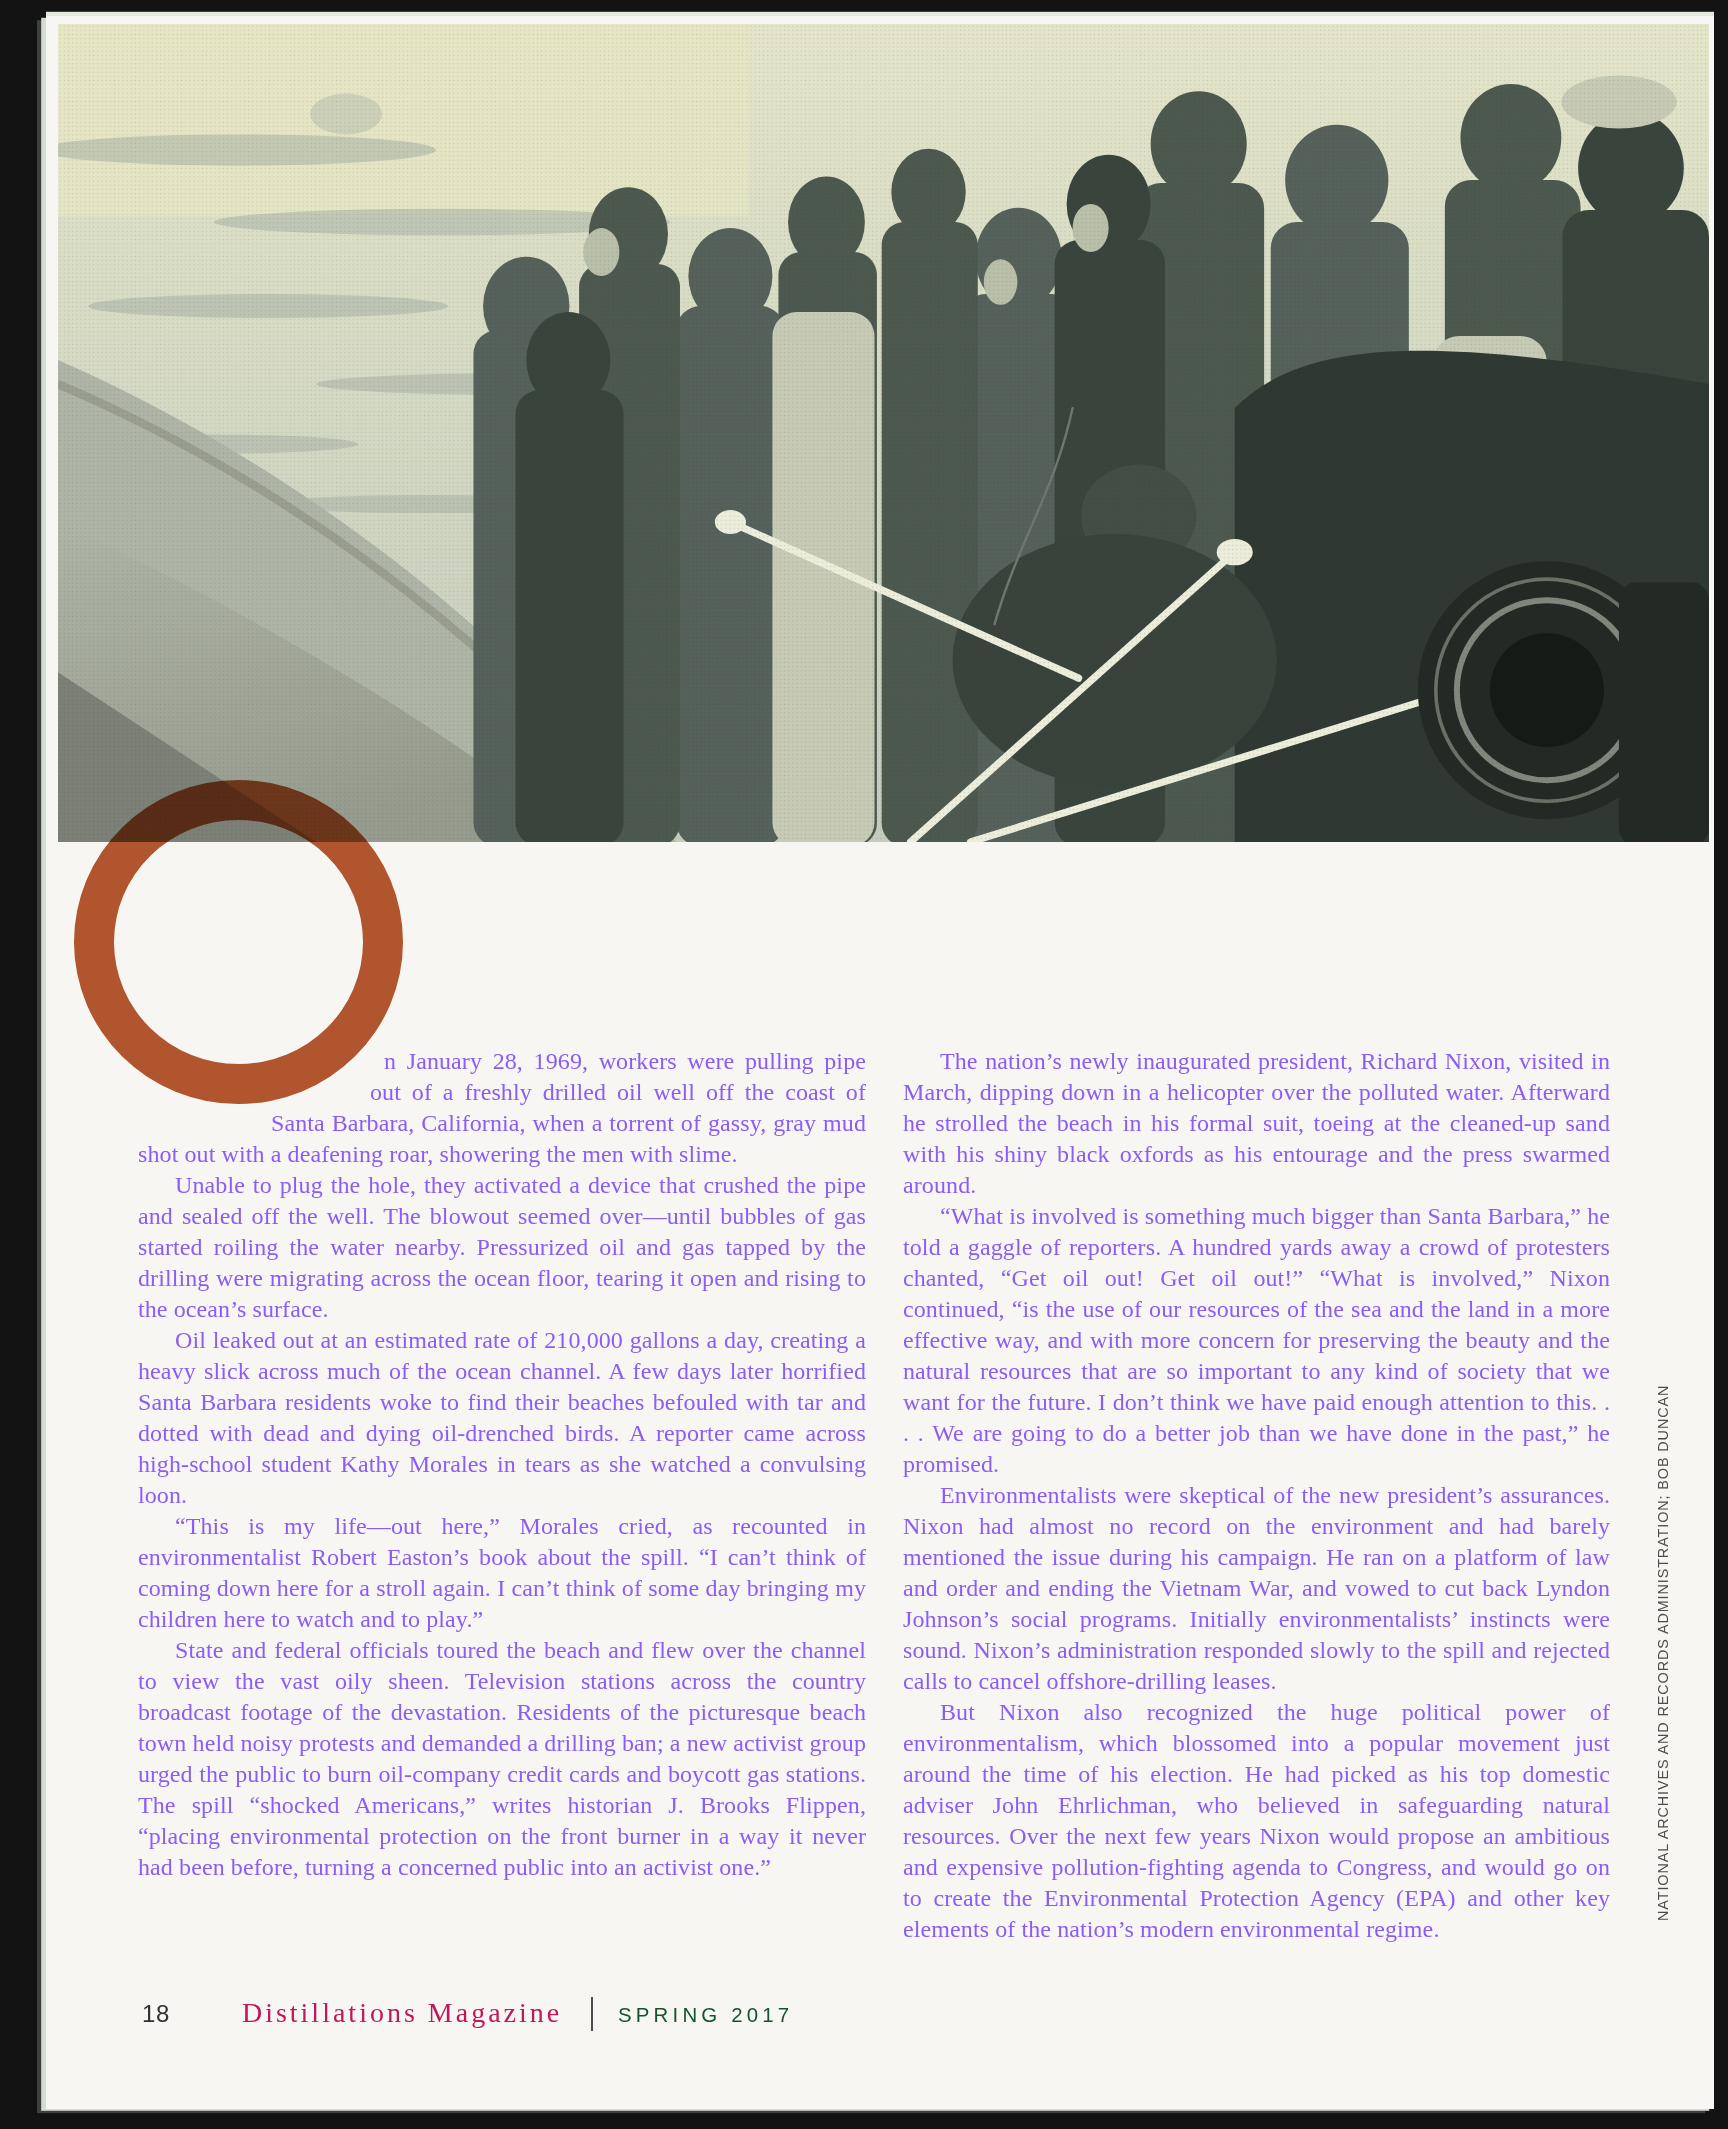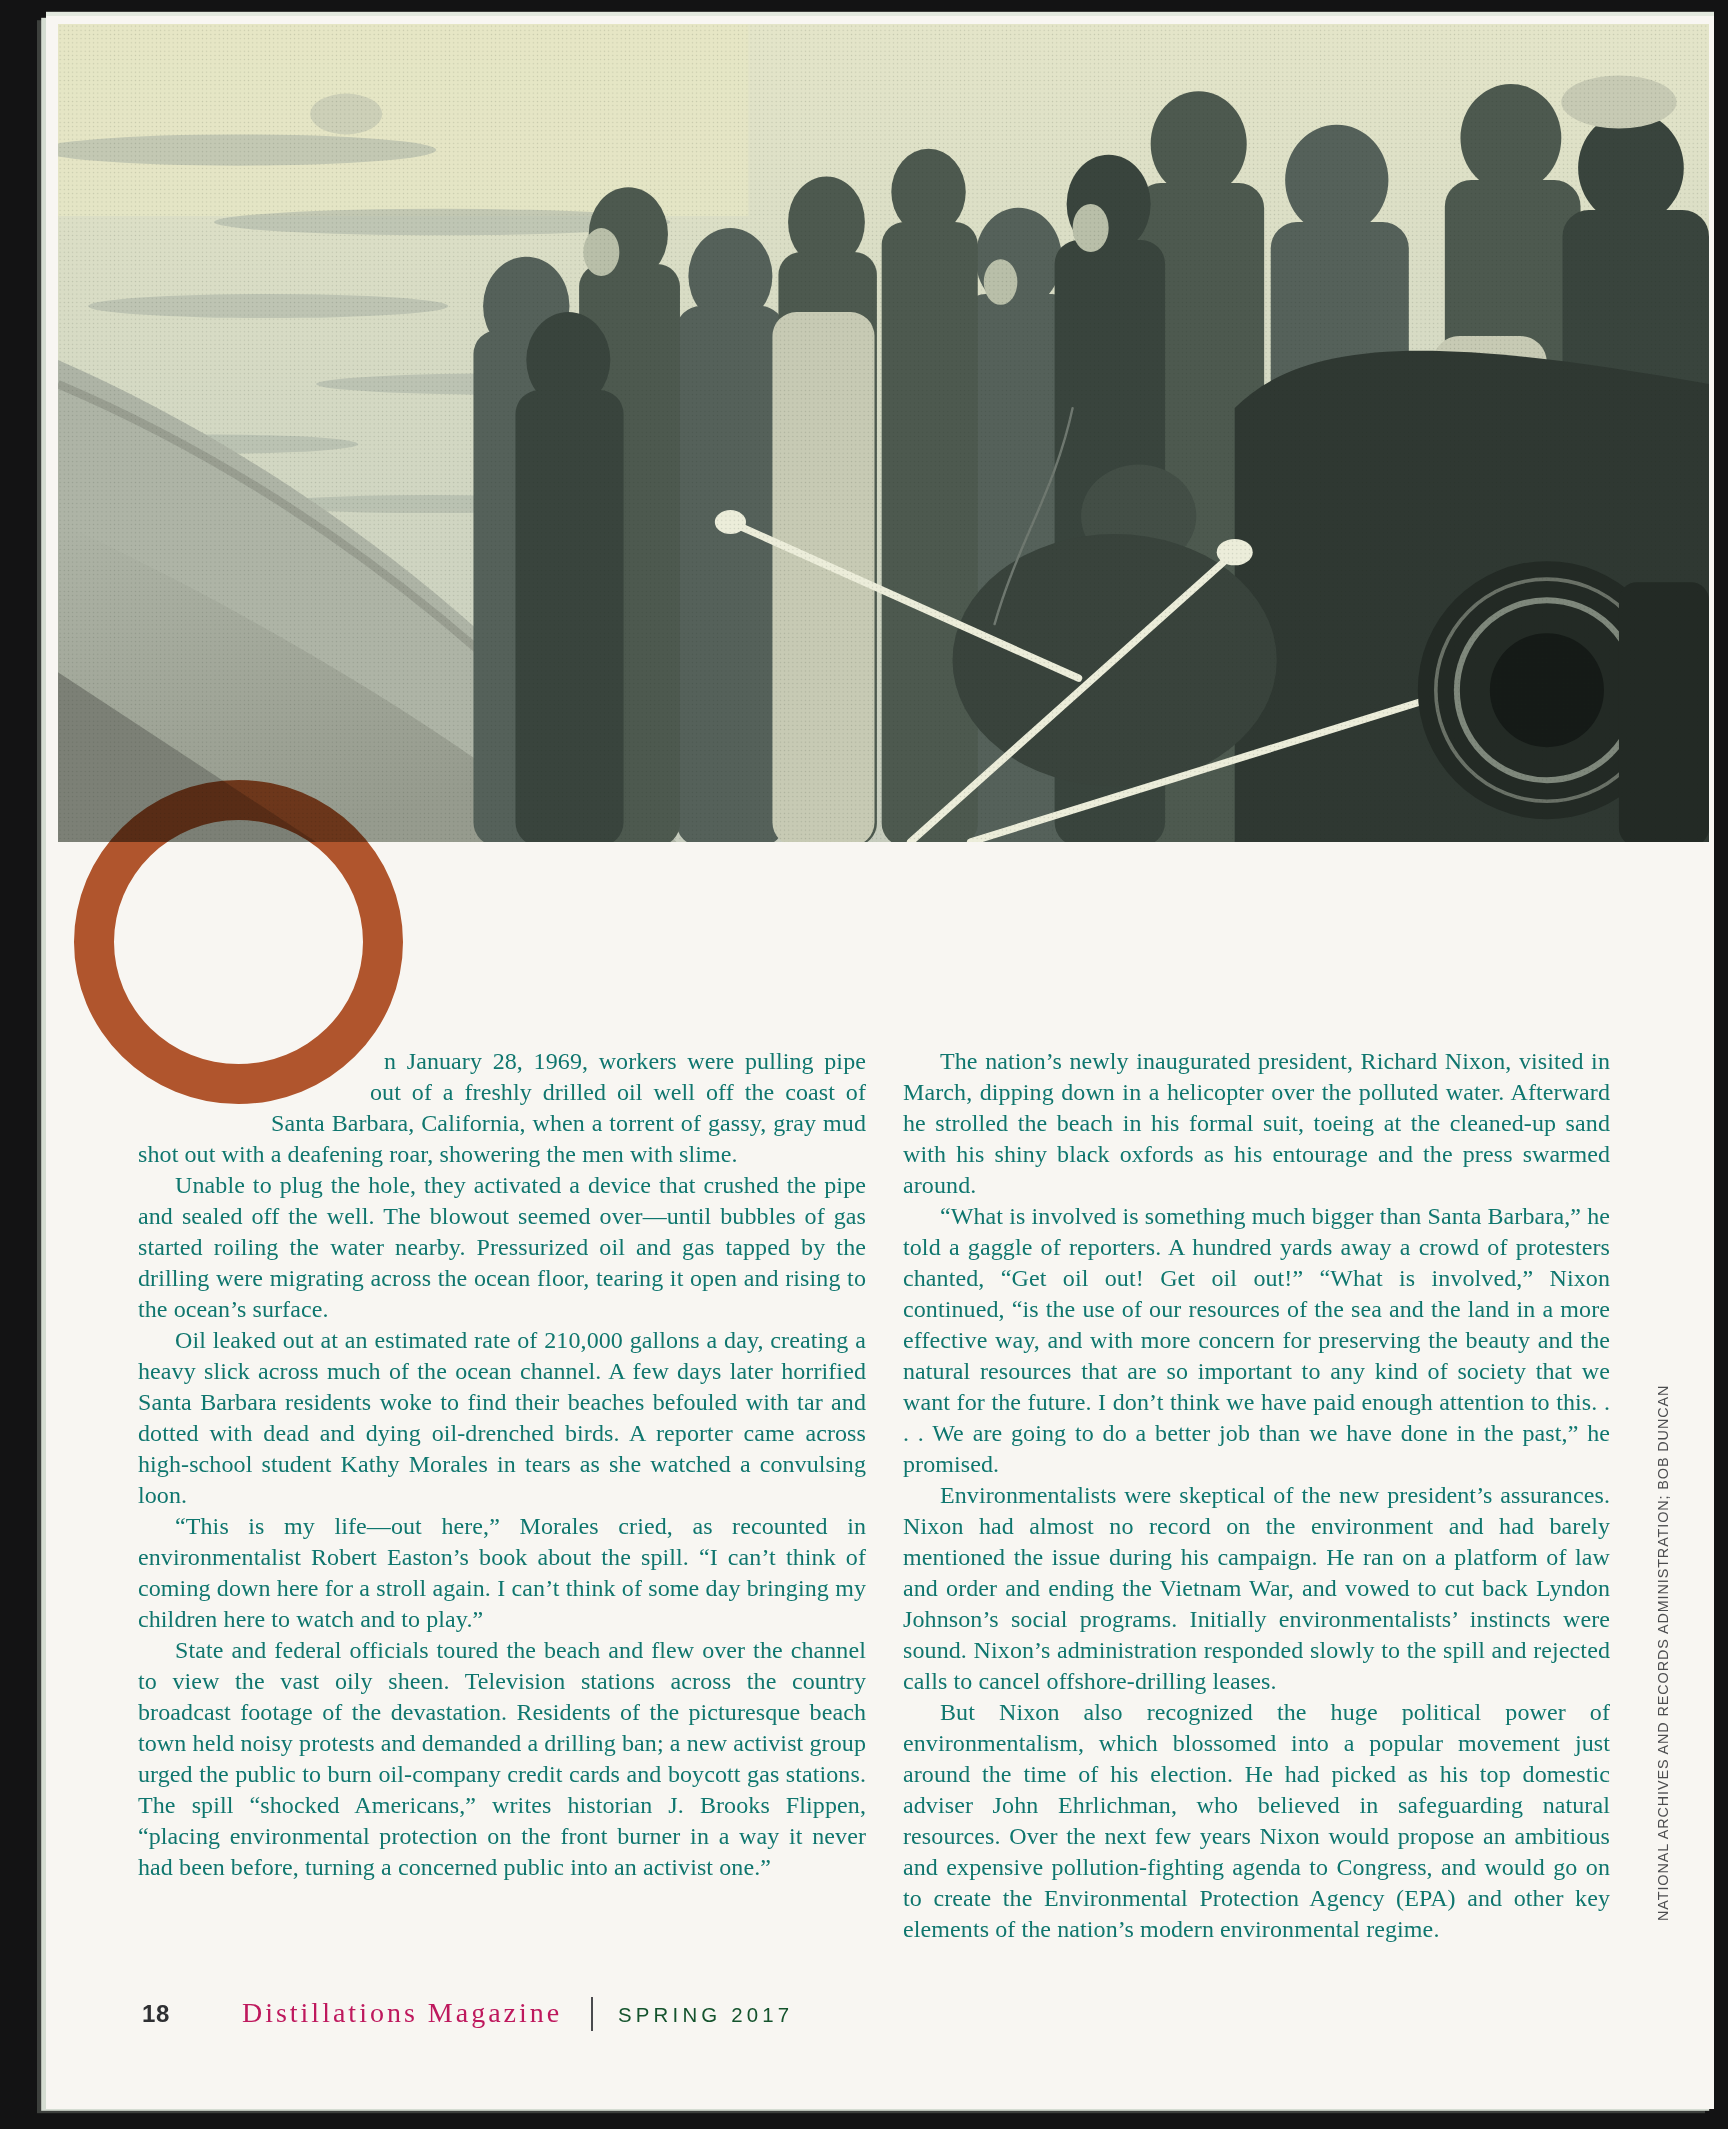--- a/index.html
+++ b/index.html
@@ -10,33 +10,33 @@
         box-shadow:-4.8px 1.8px 0 #d5ddd2, -9px 4.2px 0 rgba(96,102,94,.55), 0 -4.2px 0 #e3e9df;}
   
   .photo{position:absolute;left:12px;top:8.4px;width:1651px;height:818px;overflow:hidden;background:#d7dac2;}
   .photo svg{display:block;width:100%;height:100%;}
   .photo .halftone{position:absolute;inset:0;background-image:radial-gradient(rgba(30,40,30,.16) 0.6px, transparent 0.9px);
         background-size:4.2px 4.2px;pointer-events:none;}
   
   .ring{position:absolute;left:28px;top:764px;width:249px;height:244px;border:40px solid #b5582f;
         border-radius:50%;mix-blend-mode:multiply;}
   
-  .col{position:absolute;top:1030px;color:#0f766e;font-size:24px;line-height:31px;
+  .col{position:absolute;top:1030px;color:#8b5cf6;font-size:24px;line-height:31px;
        text-align:justify;letter-spacing:0.1px;}
   .col p{margin:0;}
   .col p.indent{text-indent:37px;}
   .col-left{left:92px;width:728px;}
   .col-right{left:857px;width:707px;}
   .cap-spacer{float:left;clear:left;height:31px;}
   .cap-s1{width:246px;}
   .cap-s2{width:232px;}
   .cap-s3{width:133px;}
   
   .footer{position:absolute;left:96px;top:1981px;display:flex;align-items:baseline;color:#2f3033;}
-  .folio{font-family:"Liberation Sans", sans-serif;font-weight:bold;font-size:24px;letter-spacing:0.6px;}
+  .folio{font-family:"Liberation Sans", sans-serif;font-weight:normal;font-size:24px;letter-spacing:0.6px;}
   .mag{font-family:"Liberation Serif", serif;font-size:28px;letter-spacing:3px;margin-left:72px;color:#be185d;}
   .rule{width:1.8px;height:34px;background:#4a4b4e;margin:0 25px 0 29px;align-self:center;}
   .issue{font-family:"Liberation Sans", sans-serif;font-size:20.4px;letter-spacing:4.2px;color:#14532d;}
   
   .credit{position:absolute;left:1609px;top:1419px;height:486px;writing-mode:vertical-rl;
           transform:rotate(180deg);font-family:"Liberation Sans", sans-serif;font-size:14.4px;
           letter-spacing:0.9px;color:#4c4d4f;white-space:nowrap;}
 </style>
 </head>
 <body>

